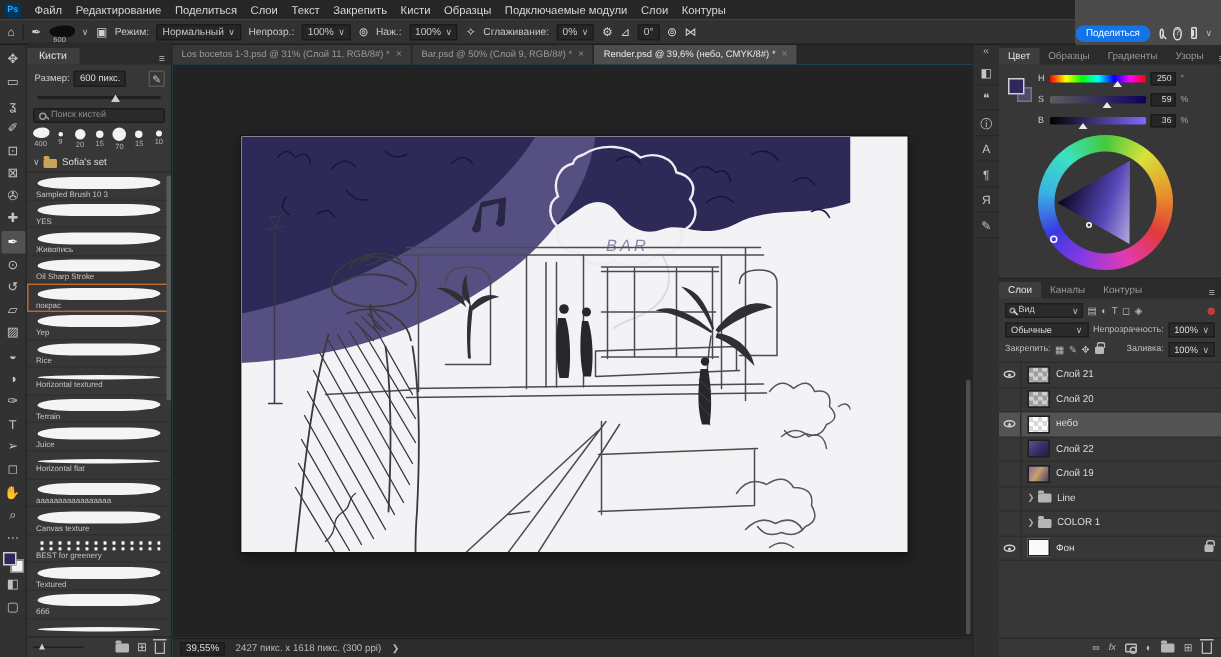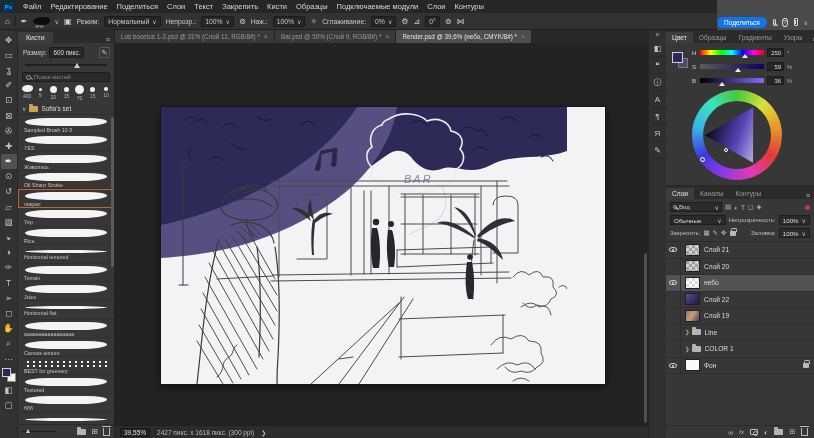--- a/index.html
+++ b/index.html
@@ -106,21 +106,21 @@
   #br-bottom .mini-track::after { content:""; position:absolute; left:4px; top:-2px; width:0; height:0;
     border-left:2.5px solid transparent; border-right:2.5px solid transparent; border-bottom:4px solid #cfcfcf; }
   #br-bottom .right-icos { margin-left:auto; display:flex; gap:5px; align-items:center; }
   .ico-newlayer { font-size:8px; color:#c2c2c2; line-height:8px; }
   .ico-trash { width:7px; height:8px; border:1px solid #bbb; border-top:none; border-radius:0 0 1px 1px; position:relative; }
   .ico-trash::before { content:""; position:absolute; left:-2px; top:-2px; width:9px; height:1px; background:#bbb; }
 
   
   #canvasarea { left:115px; top:43px; width:533px; height:382px; background:#232323; }
   #canvas-img { position:absolute; left:46px; top:48px; width:444px; height:277px;
-    box-shadow:0 0 0 1px #161616, 0 3px 10px rgba(0,0,0,.55); background:#f3f2f4;margin-top:16px; }
+    box-shadow:0 0 0 1px #161616, 0 3px 10px rgba(0,0,0,.55); background:#f3f2f4; }
   #canvas-vscroll { position:absolute; right:1px; top:210px; width:3px; height:170px; background:#4e4e4e; border-radius:2px; }
 
   
   #statusbar { left:115px; top:425px; width:533px; height:13px; background:#2c2c2c;
     border-top:1px solid #1f1f1f; display:flex; align-items:center; gap:7px; padding:0 5px;
     font-size:6.5px; color:#b9b9b9; }
   #status-zoom { background:#242424; border:1px solid #1b1b1b; padding:0px 3px; color:#ddd; }
 
   
   #iconstrip { left:648px; top:30px; width:18px; height:408px; background:#303030;

